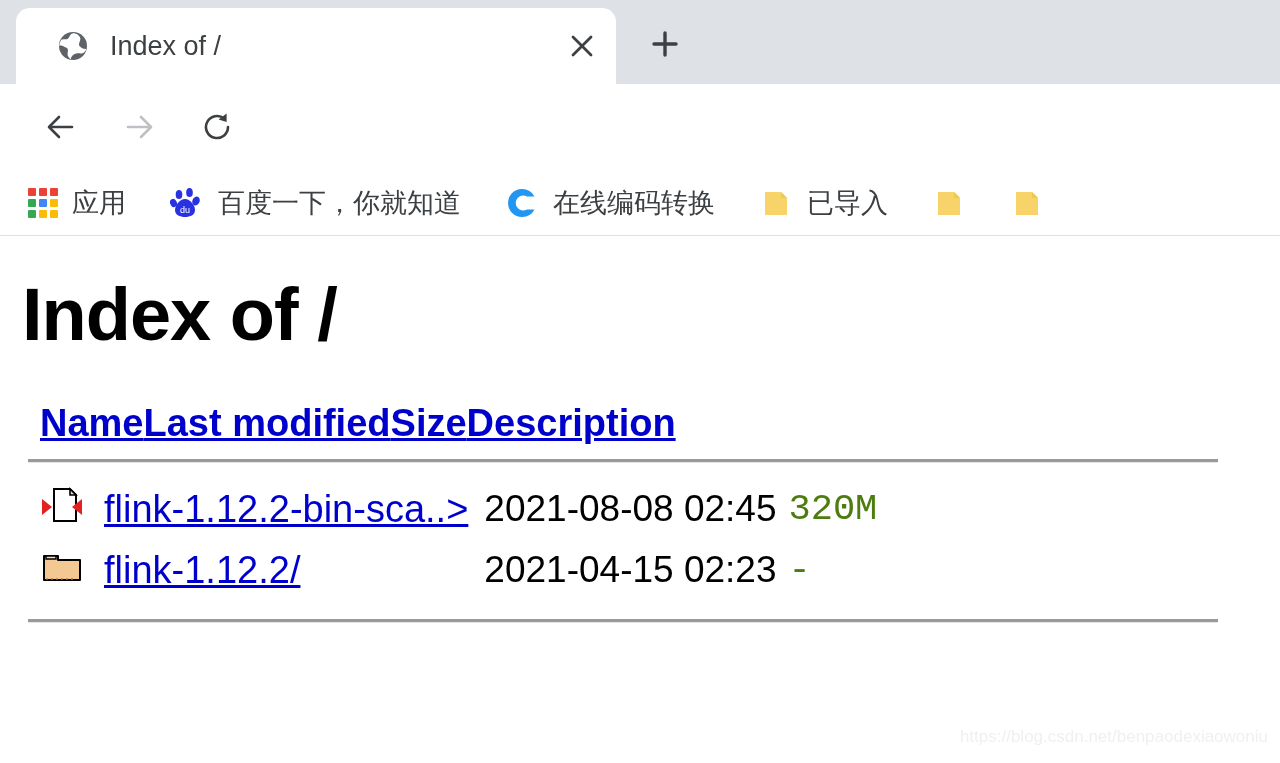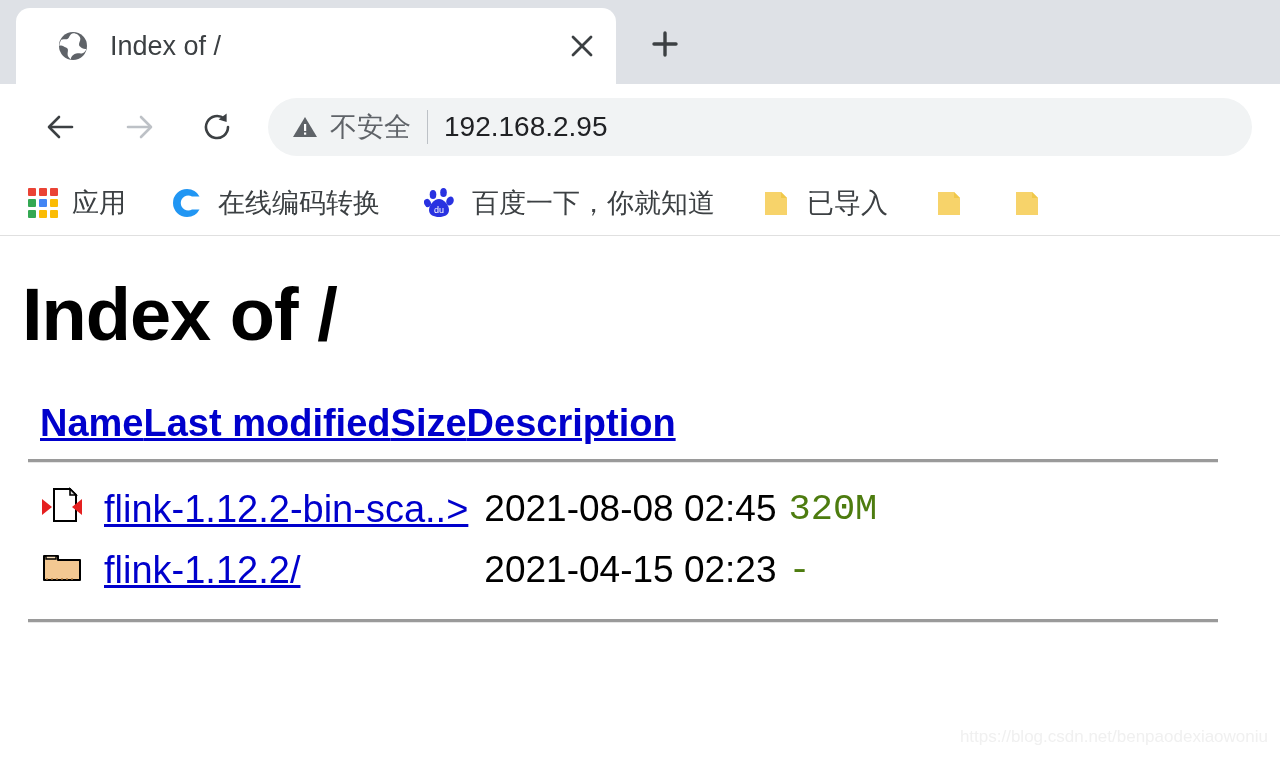--- a/index.html
+++ b/index.html
@@ -325,32 +325,20 @@
       </svg>
     </div>
 
     <div class="navbtn reload">
       <svg viewBox="0 0 34 34" width="34" height="34">
         <path d="M28 17 A11 11 0 1 1 24.2 8.7" fill="none" stroke="#3c4043" stroke-width="2.6" stroke-linecap="round"></path>
         <polygon points="26.6,3.5 26.6,12 18.6,9.4" fill="#3c4043"></polygon>
       </svg>
     </div>
 
-    <div class="omnibox">
-      <span class="warn-icon">
-        <svg viewBox="0 0 26 26" width="26" height="26">
-          <path d="M13 3 L25 23 L1 23 Z" fill="#5f6368"></path>
-          <rect x="12" y="10" width="2.2" height="7" fill="#ffffff"></rect>
-          <rect x="12" y="18.5" width="2.2" height="2.2" fill="#ffffff"></rect>
-        </svg>
-      </span>
-      <span class="notsecure">不安全</span>
-      <span class="omni-sep"></span>
-      <span class="omni-url" title="搜索或输入网址">192.168.2.95</span>
-    </div>
   </div>
 
   <div class="bookmarks">
 
     <div class="bm">
       <span class="apps-grid">
         <i style="background:#ea4335"></i>
           <i style="background:#ea4335"></i>
           <i style="background:#ea4335"></i>
         <i style="background:#34a853"></i>
@@ -359,40 +347,40 @@
         <i style="background:#34a853"></i>
           <i style="background:#fbbc05"></i>
           <i style="background:#fbbc05"></i>
       </span>
       <span class="bm-label">应用</span>
     </div>
 
     <div class="bm" style="margin-left:24px">
       <span class="bm-ico">
         <svg viewBox="0 0 34 34" width="34" height="34">
-          <path d="M17 3 A14 14 0 1 0 17 31 A14 14 0 0 0 29.5 23.5 L22 23.5
-                   A7.5 7.5 0 1 1 22 10.5 L29.5 10.5 A14 14 0 0 0 17 3 Z" fill="#2196f3"></path>
-          <circle cx="17" cy="17" r="5.4" fill="#ffffff"></circle>
-        </svg>
-      </span>
-      <span class="bm-label">在线编码转换</span>
-    </div>
-
-    <div class="bm" style="margin-left:24px">
-      <span class="bm-ico">
-        <svg viewBox="0 0 34 34" width="34" height="34">
           <ellipse cx="9" cy="8.5" rx="3.3" ry="4.6" fill="#2932e1"></ellipse>
           <ellipse cx="19.5" cy="6.5" rx="3.3" ry="4.6" fill="#2932e1"></ellipse>
           <ellipse cx="3.5" cy="17" rx="3.3" ry="4.2" transform="rotate(-25 3.5 17)" fill="#2932e1"></ellipse>
           <ellipse cx="26" cy="15" rx="3.6" ry="4.6" transform="rotate(25 26 15)" fill="#2932e1"></ellipse>
           <path d="M15 13 C20 13 25 19 25 24 C25 29 20 31 15 31 C10 31 5 29 5 24 C5 19 10 13 15 13 Z" fill="#2932e1"></path>
           <text x="15" y="27" font-size="9" fill="#ffffff" text-anchor="middle" font-family="Liberation Sans, sans-serif">du</text>
         </svg>
       </span>
       <span class="bm-label">百度一下，你就知道</span>
+    </div>
+
+    <div class="bm" style="margin-left:24px">
+      <span class="bm-ico">
+        <svg viewBox="0 0 34 34" width="34" height="34">
+          <path d="M17 3 A14 14 0 1 0 17 31 A14 14 0 0 0 29.5 23.5 L22 23.5
+                   A7.5 7.5 0 1 1 22 10.5 L29.5 10.5 A14 14 0 0 0 17 3 Z" fill="#2196f3"></path>
+          <circle cx="17" cy="17" r="5.4" fill="#ffffff"></circle>
+        </svg>
+      </span>
+      <span class="bm-label">在线编码转换</span>
     </div>
 
     <div class="bm" style="margin-left:24px">
       <span class="bm-ico">
         <svg viewBox="0 0 34 34" width="34" height="34">
           <path d="M6 6 H22 L28 12 V29 H6 Z" fill="#f7d36a"></path>
           <path d="M22 6 L28 12 H22 Z" fill="#f0c84a"></path>
         </svg>
       </span>
       <span class="bm-label">已导入</span>

